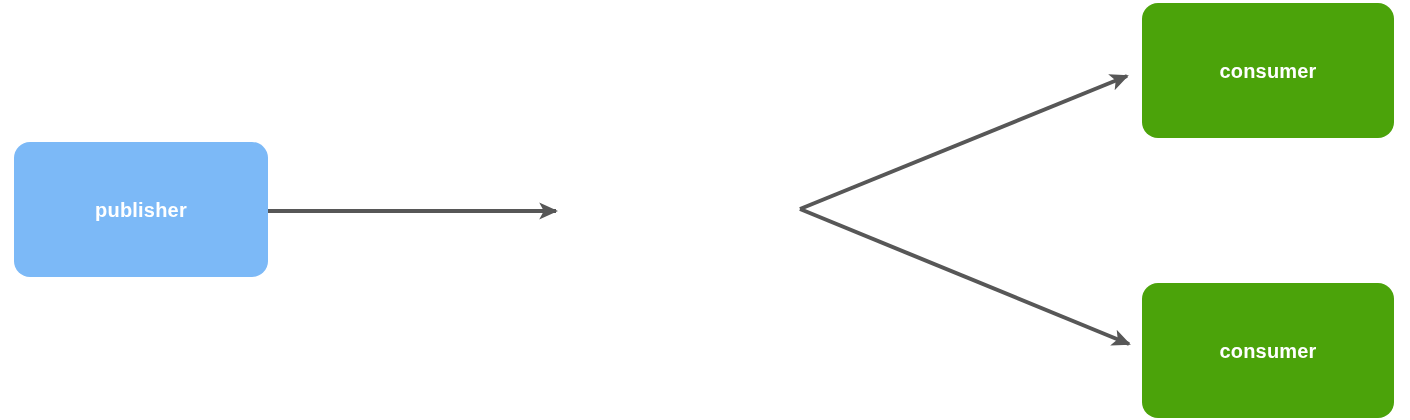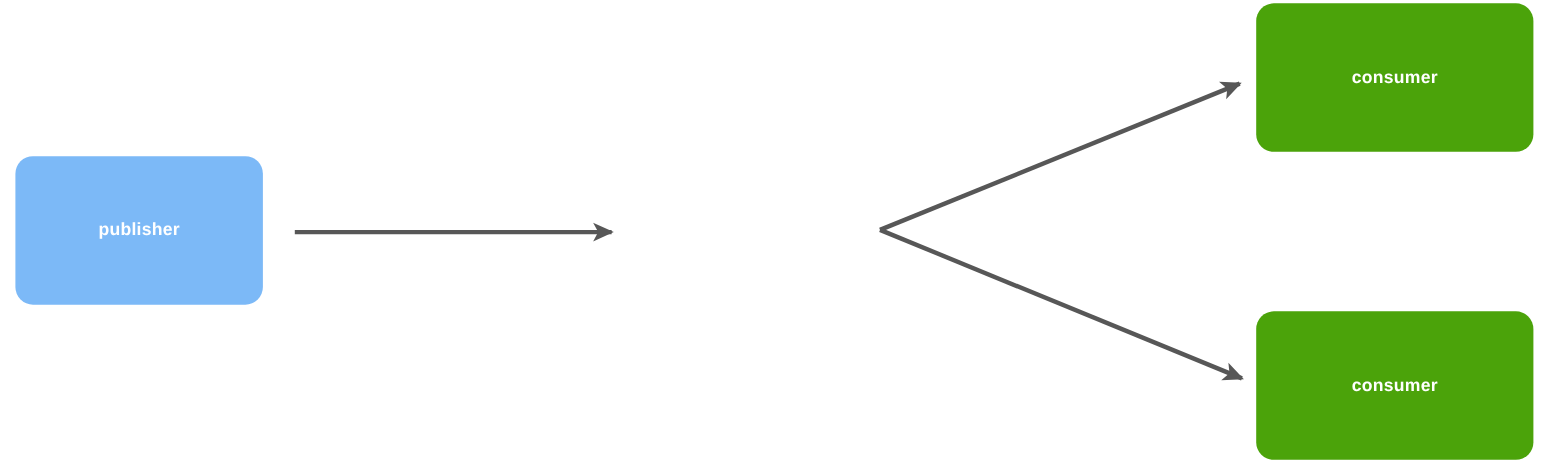--- a/index.html
+++ b/index.html
@@ -28,31 +28,31 @@
   .node {
     position: absolute;
     display: flex;
     align-items: center;
     justify-content: center;
     box-sizing: border-box;
   }
   .node-label {
     color: #ffffff;
     font-weight: bold;
-    font-size: 16px;
+    font-size: 20px;
     letter-spacing: 0.2px;
     line-height: 1;
     white-space: nowrap;
     user-select: none;
   }
   
   #node-publisher {
     left: 14px;
     top: 142px;
-    width: 225px;
+    width: 254px;
     height: 135px;
     background: #7CB9F7;
     border-radius: 16px;
   }
   
   #node-consumer-top {
     left: 1142px;
     top: 3px;
     width: 252px;
     height: 135px;

